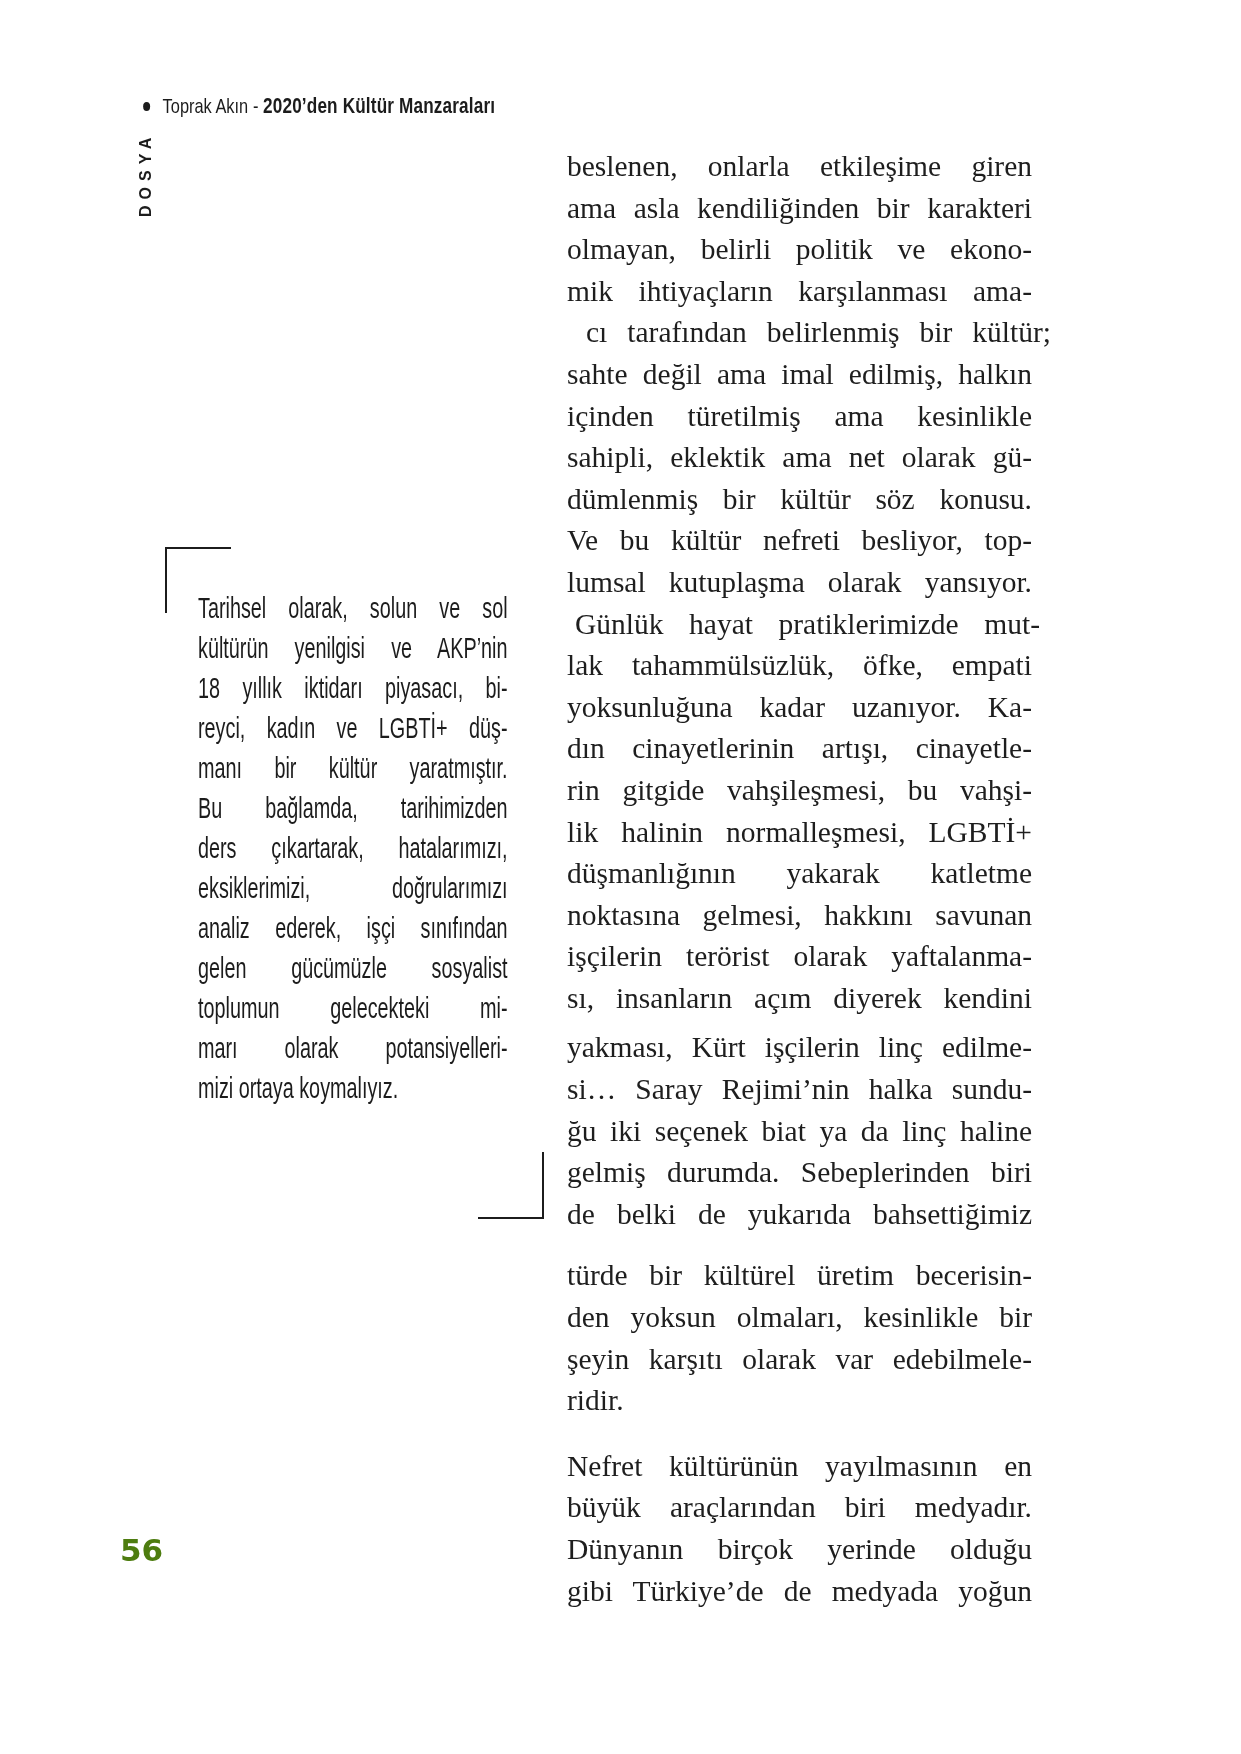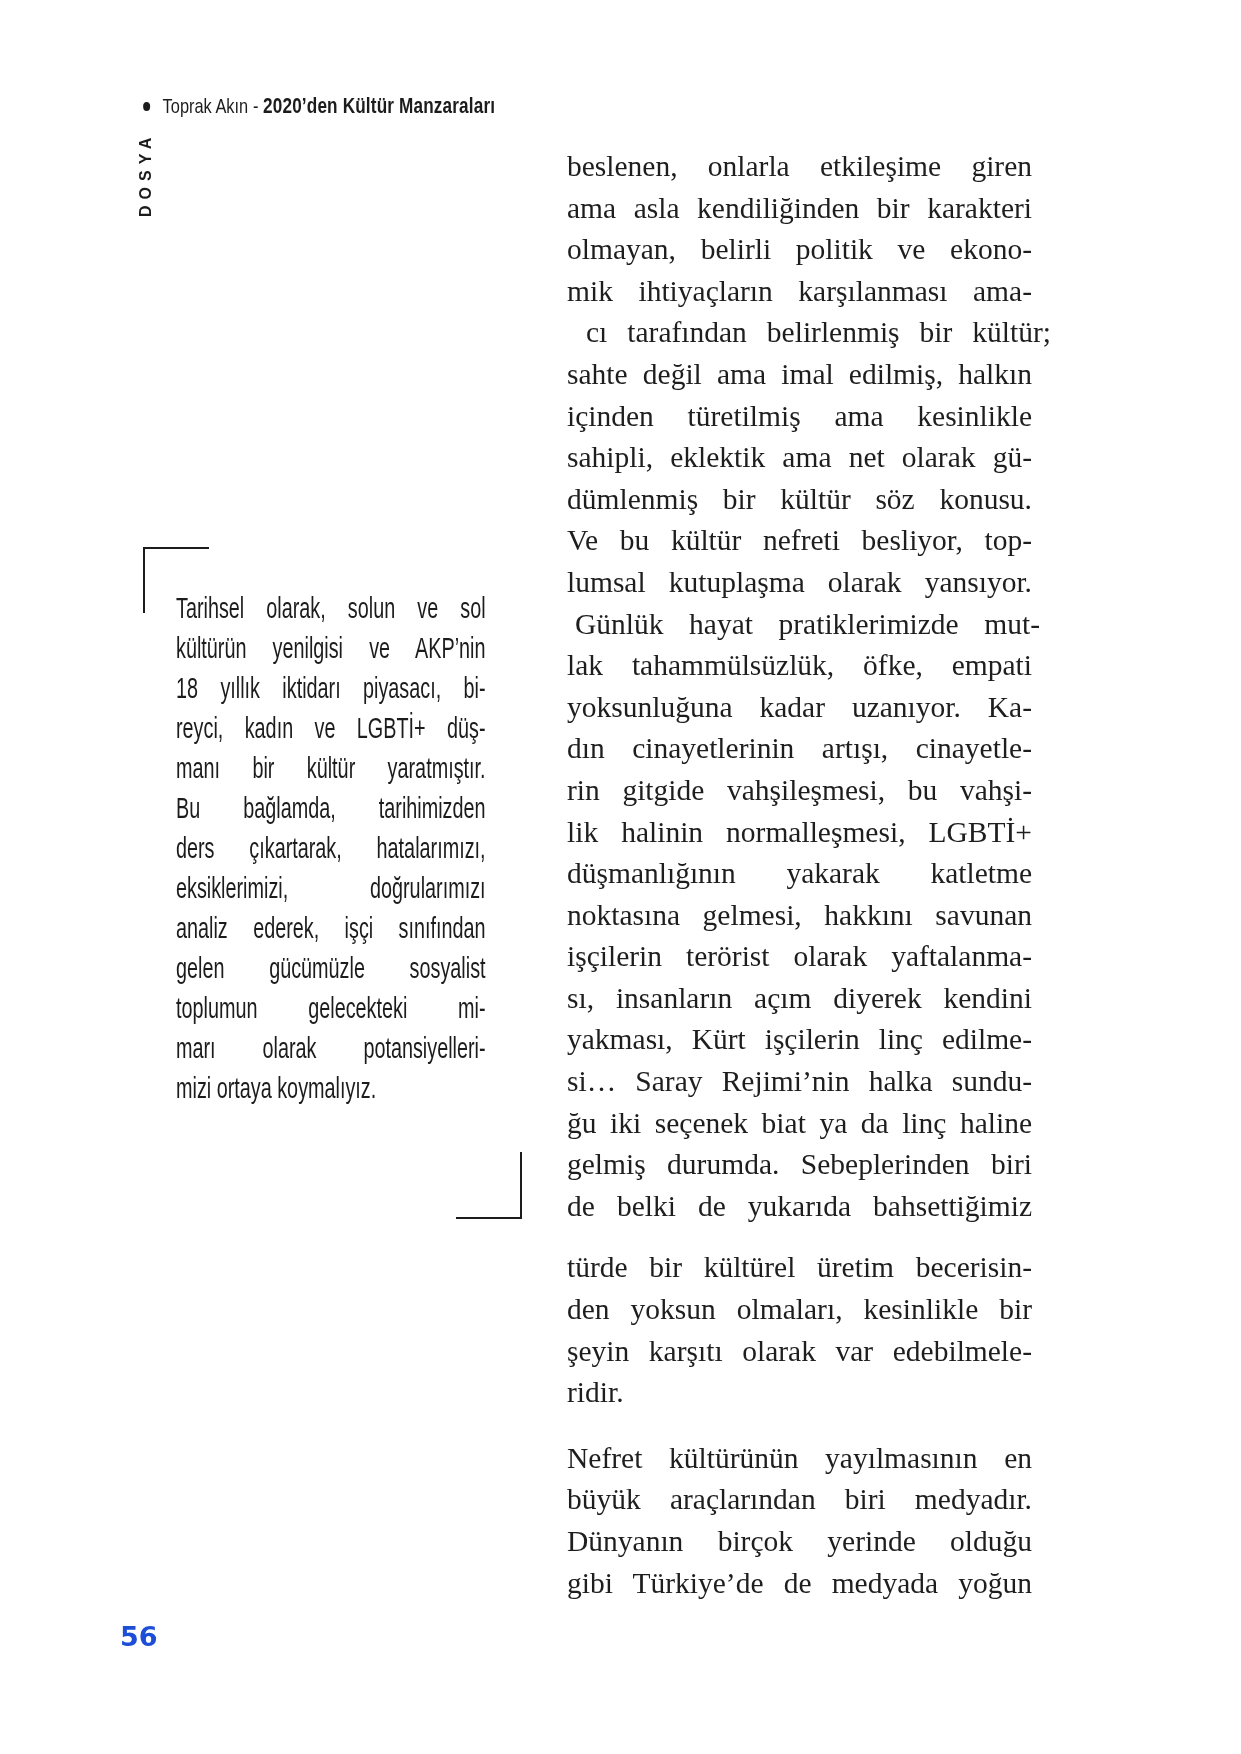--- a/index.html
+++ b/index.html
@@ -35,43 +35,43 @@
     text-align: justify; hyphens: manual;
   }
   .body-column .line {
     display: block; text-align: justify; text-align-last: justify;
     white-space: nowrap; height: 41.6px;
   }
   .body-column .line.last { text-align-last: left; }
   .body-column .para-gap { height: 24px; }
 
   .pull-quote {
-    position: absolute; left: 143px; top: 547px; width: 379px; height: 672px;
+    position: absolute; left: 165px; top: 547px; width: 379px; height: 672px;
   }
   .pq-bracket-tl-h { position: absolute; left: 0; top: 0; width: 66px; height: 2px; background: #1c1c1c; }
   .pq-bracket-tl-v { position: absolute; left: 0; top: 0; width: 2px; height: 66px; background: #1c1c1c; }
   .pq-bracket-br-h { position: absolute; right: 0; bottom: 0; width: 66px; height: 2px; background: #1c1c1c; }
   .pq-bracket-br-v { position: absolute; right: 0; bottom: 0; width: 2px; height: 67px; background: #1c1c1c; }
 
   .pq-text {
     position: absolute; left: 33px; top: 41px; width: 310px;
     font-family: "Liberation Sans", sans-serif; font-size: 30px;
     line-height: 40px; color: #1c1c1c;
   }
   .pq-text .line {
     display: block; height: 40px; white-space: nowrap;
     transform: scaleX(0.66); transform-origin: left center;
     width: 469px; text-align: justify; text-align-last: justify;
   }
   .pq-text .line.last { text-align-last: left; }
 
   .page-number {
-    position: absolute; left: 120px; top: 1621px;
-    font-family: "DejaVu Sans", sans-serif; font-weight: 700; font-size: 27px;
-    color: #1d4ed8;
+    position: absolute; left: 120px; top: 1532px;
+    font-family: "DejaVu Sans", sans-serif; font-weight: 700; font-size: 31px;
+    color: #4d7c0f;
   }
 </style>
 </head>
 <body>
 
 <div class="running-header">
   <span class="bullet"></span>
   <span class="author">Toprak Akın</span>
   <span class="sep">-</span>
   <span class="title">2020’den Kültür Manzaraları</span>
@@ -117,21 +117,21 @@
     <span class="line" style="word-spacing: 18.1927px; display: block; width: auto; margin-left: 8px;">Günlük hayat pratiklerimizde mut-</span>
     <span class="line" style="word-spacing: 21.4635px; display: block; width: auto;">lak tahammülsüzlük, öfke, empati</span>
     <span class="line" style="word-spacing: 19.5521px; display: block; width: auto;">yoksunluğuna kadar uzanıyor. Ka-</span>
     <span class="line" style="word-spacing: 20.1146px; display: block; width: auto;">dın cinayetlerinin artışı, cinayetle-</span>
     <span class="line" style="word-spacing: 15.2656px; display: block; width: auto;">rin gitgide vahşileşmesi, bu vahşi-</span>
     <span class="line" style="word-spacing: 15.6302px; display: block; width: auto;">lik halinin normalleşmesi, LGBTİ+</span>
     <span class="line" style="word-spacing: 43.2578px; display: block; width: auto;">düşmanlığının yakarak katletme</span>
     <span class="line" style="word-spacing: 15.1771px; display: block; width: auto;">noktasına gelmesi, hakkını savunan</span>
     <span class="line" style="word-spacing: 16.5729px; display: block; width: auto;">işçilerin terörist olarak yaftalanma-</span>
     <span class="line" style="word-spacing: 14.4609px; display: block; width: auto;">sı, insanların açım diyerek kendini</span>
-    <span class="line" style="word-spacing: 11.5938px; display: block; width: auto;">yakması, Kürt işçilerin linç edilme-</span>
+    <span class="line" style="word-spacing: 11.5938px; display: block; width: auto; margin-top: 8px;">yakması, Kürt işçilerin linç edilme-</span>
     <span class="line" style="word-spacing: 11.7852px; display: block; width: auto;">si… Saray Rejimi’nin halka sundu-</span>
     <span class="line" style="word-spacing: 6.16295px; display: block; width: auto;">ğu iki seçenek biat ya da linç haline</span>
     <span class="line" style="word-spacing: 14.0833px; display: block; width: auto;">gelmiş durumda. Sebeplerinden biri</span>
     <span class="line" style="word-spacing: 14.668px; display: block; width: auto;">de belki de yukarıda bahsettiğimiz</span>
     <span class="line" style="word-spacing: 14.2617px; display: block; width: auto; margin-top: 20px;">türde bir kültürel üretim becerisin-</span>
     <span class="line" style="word-spacing: 10.3594px; display: block; width: auto;">den yoksun olmaları, kesinlikle bir</span>
     <span class="line" style="word-spacing: 12.2188px; display: block; width: auto;">şeyin karşıtı olarak var edebilmele-</span>
     <span class="line last">ridir.</span>
   </div>
   <div class="para-gap"></div>

